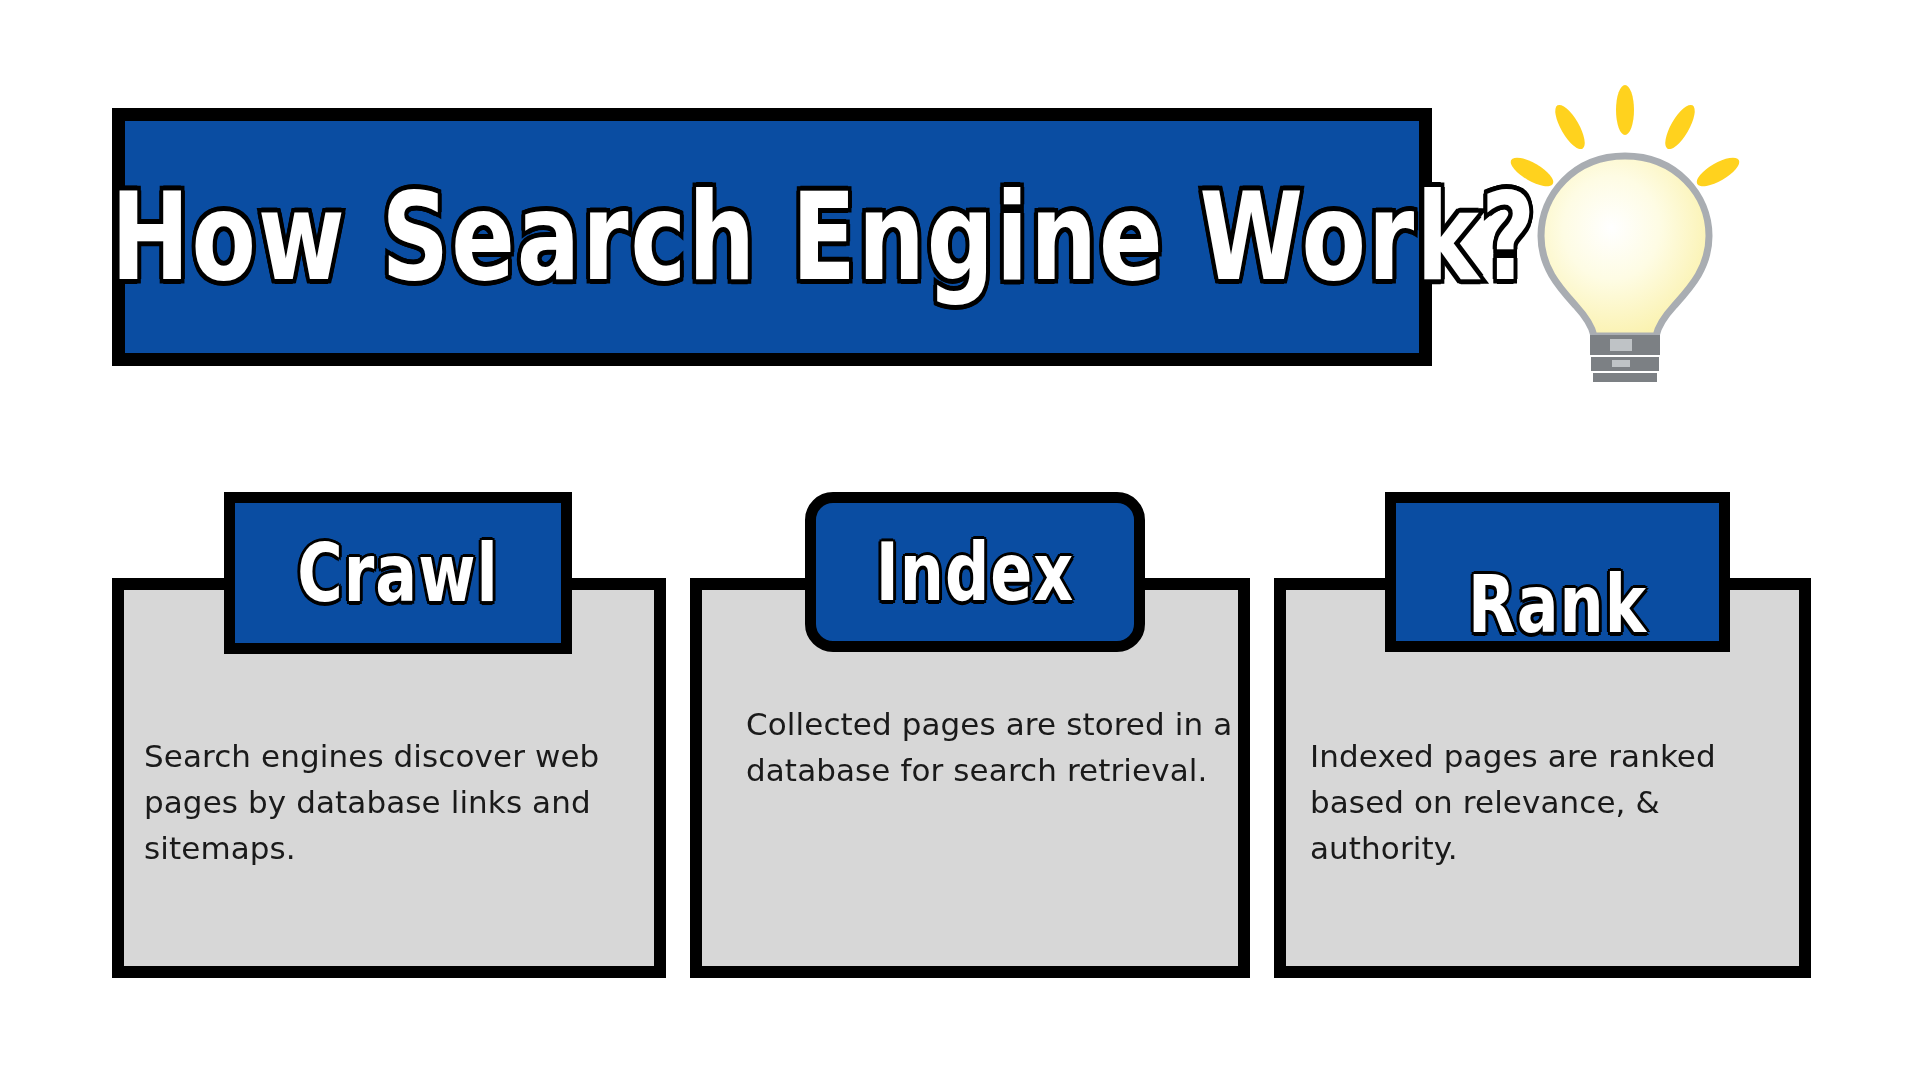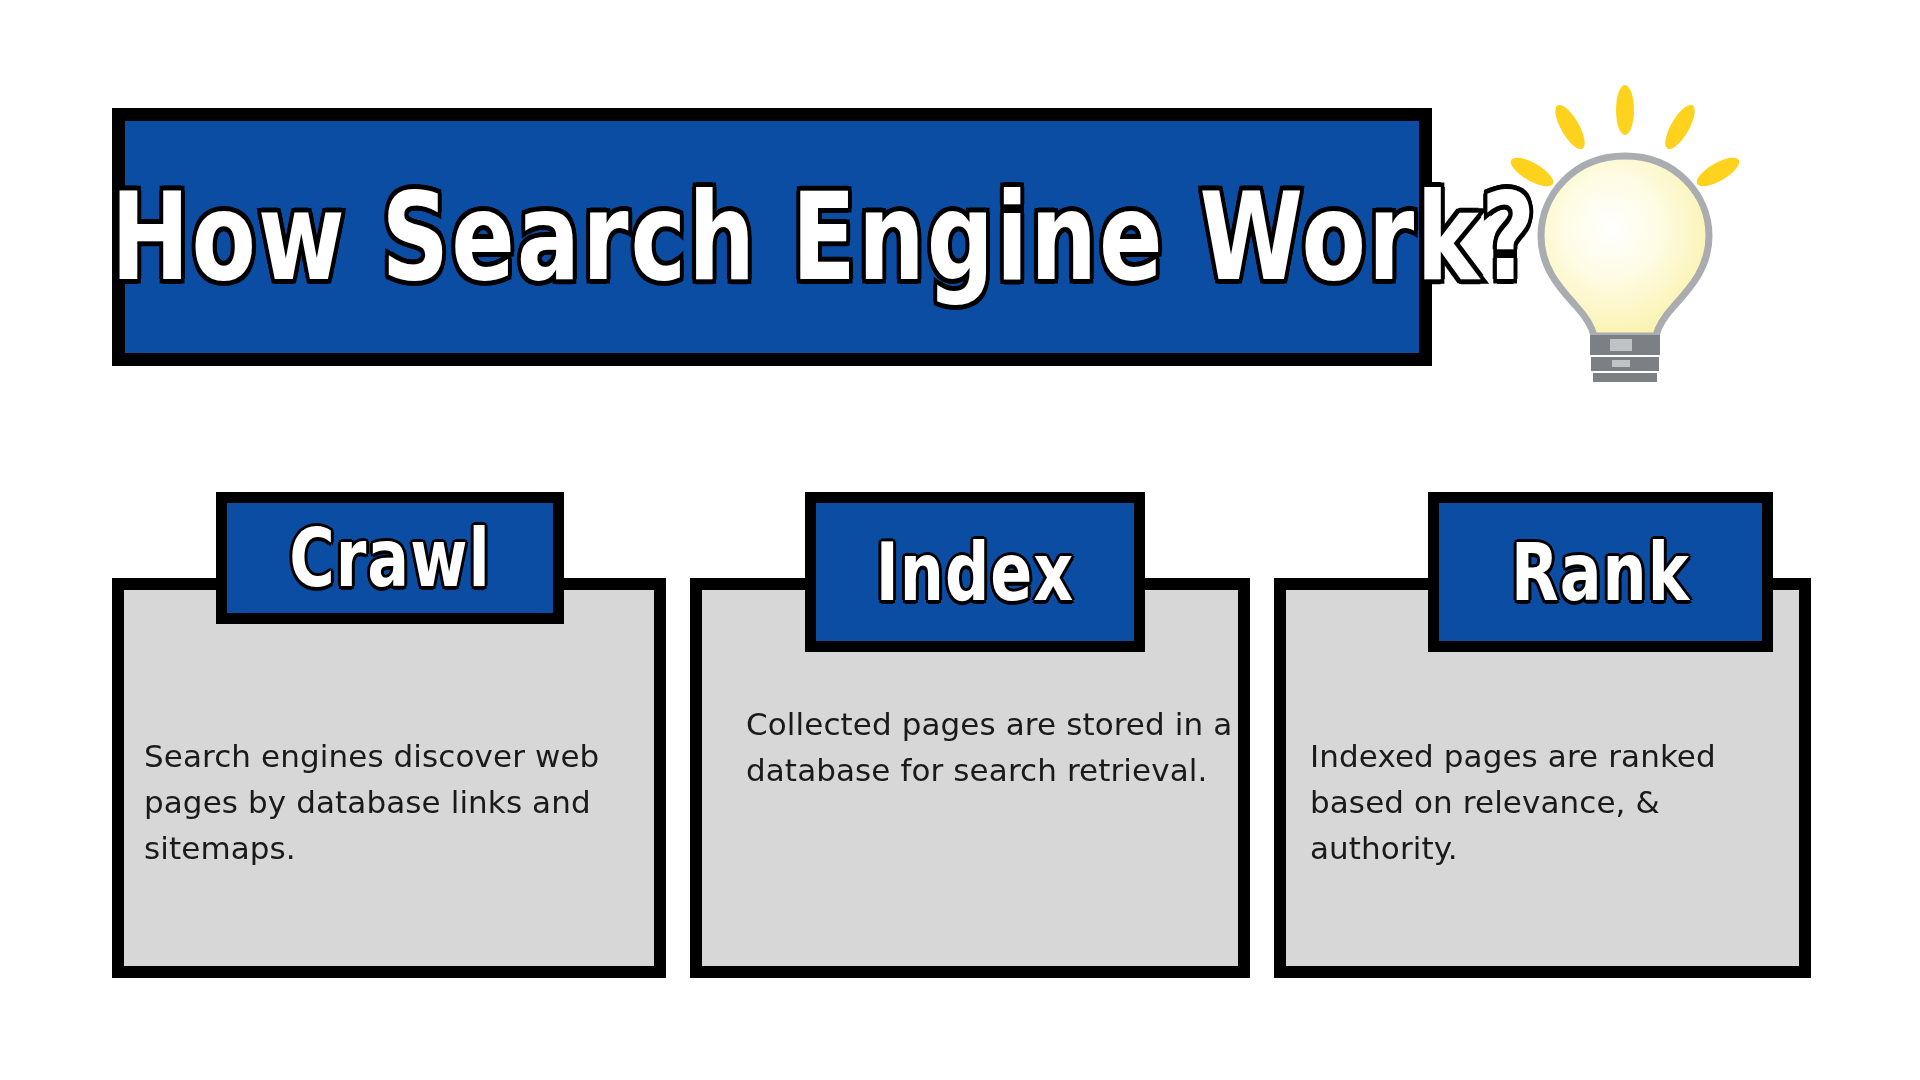--- a/index.html
+++ b/index.html
@@ -91,23 +91,23 @@
        2px 2px 0 #000, -2px 2px 0 #000, 2px -2px 0 #000, -2px -2px 0 #000;
     transform: scaleY(1.30);
     transform-origin: center center;
   }
 
   
   #card-crawl      { left: 112px;  top: 578px;  width: 554px;  height: 400px; }
   #card-index      { left: 690px;  top: 578px;  width: 560px;  height: 400px; }
   #card-rank       { left: 1274px; top: 578px;  width: 537px;  height: 400px; }
 
-  #header-crawl    { left: 216px;  top: 492px;  width: 348px;  height: 132px; }
-  #header-index    { left: 805px;  top: 492px;  width: 340px;  height: 160px; }
-  #header-rank     { left: 1428px; top: 492px;  width: 345px;  height: 160px; }
+  #header-crawl    { left: 224px;  top: 492px;  width: 348px;  height: 162px; }
+  #header-index    { left: 805px;  top: 492px;  width: 340px;  height: 160px; border-radius: 28px; }
+  #header-rank     { left: 1385px; top: 492px;  width: 345px;  height: 160px; align-items: flex-end; }
 
   #text-crawl      { left: 144px;  top: 734px;  width: 500px; }
   #text-index      { left: 746px;  top: 702px;  width: 500px; }
   #text-rank       { left: 1310px; top: 734px;  width: 490px; }
 
   :root {
     --brand: #0A4DA2;
     --cardbg: #D7D7D7;
   }
 </style>

